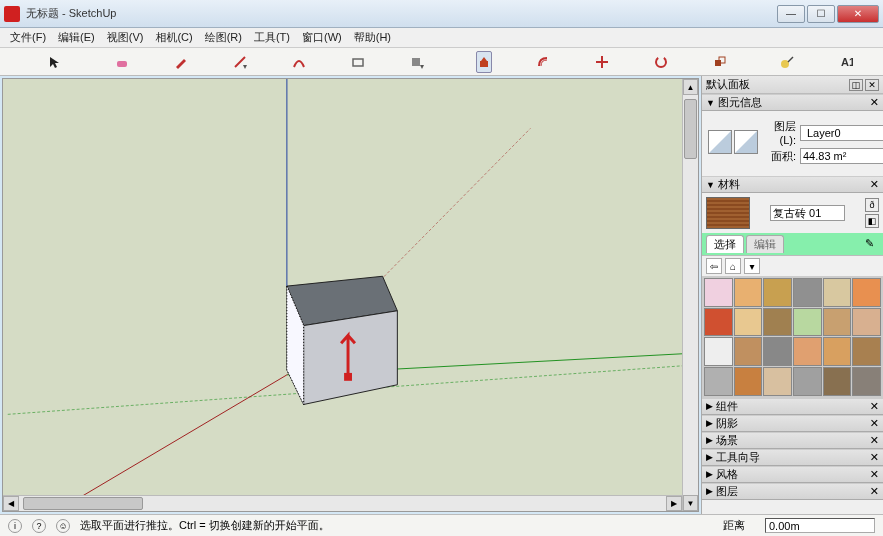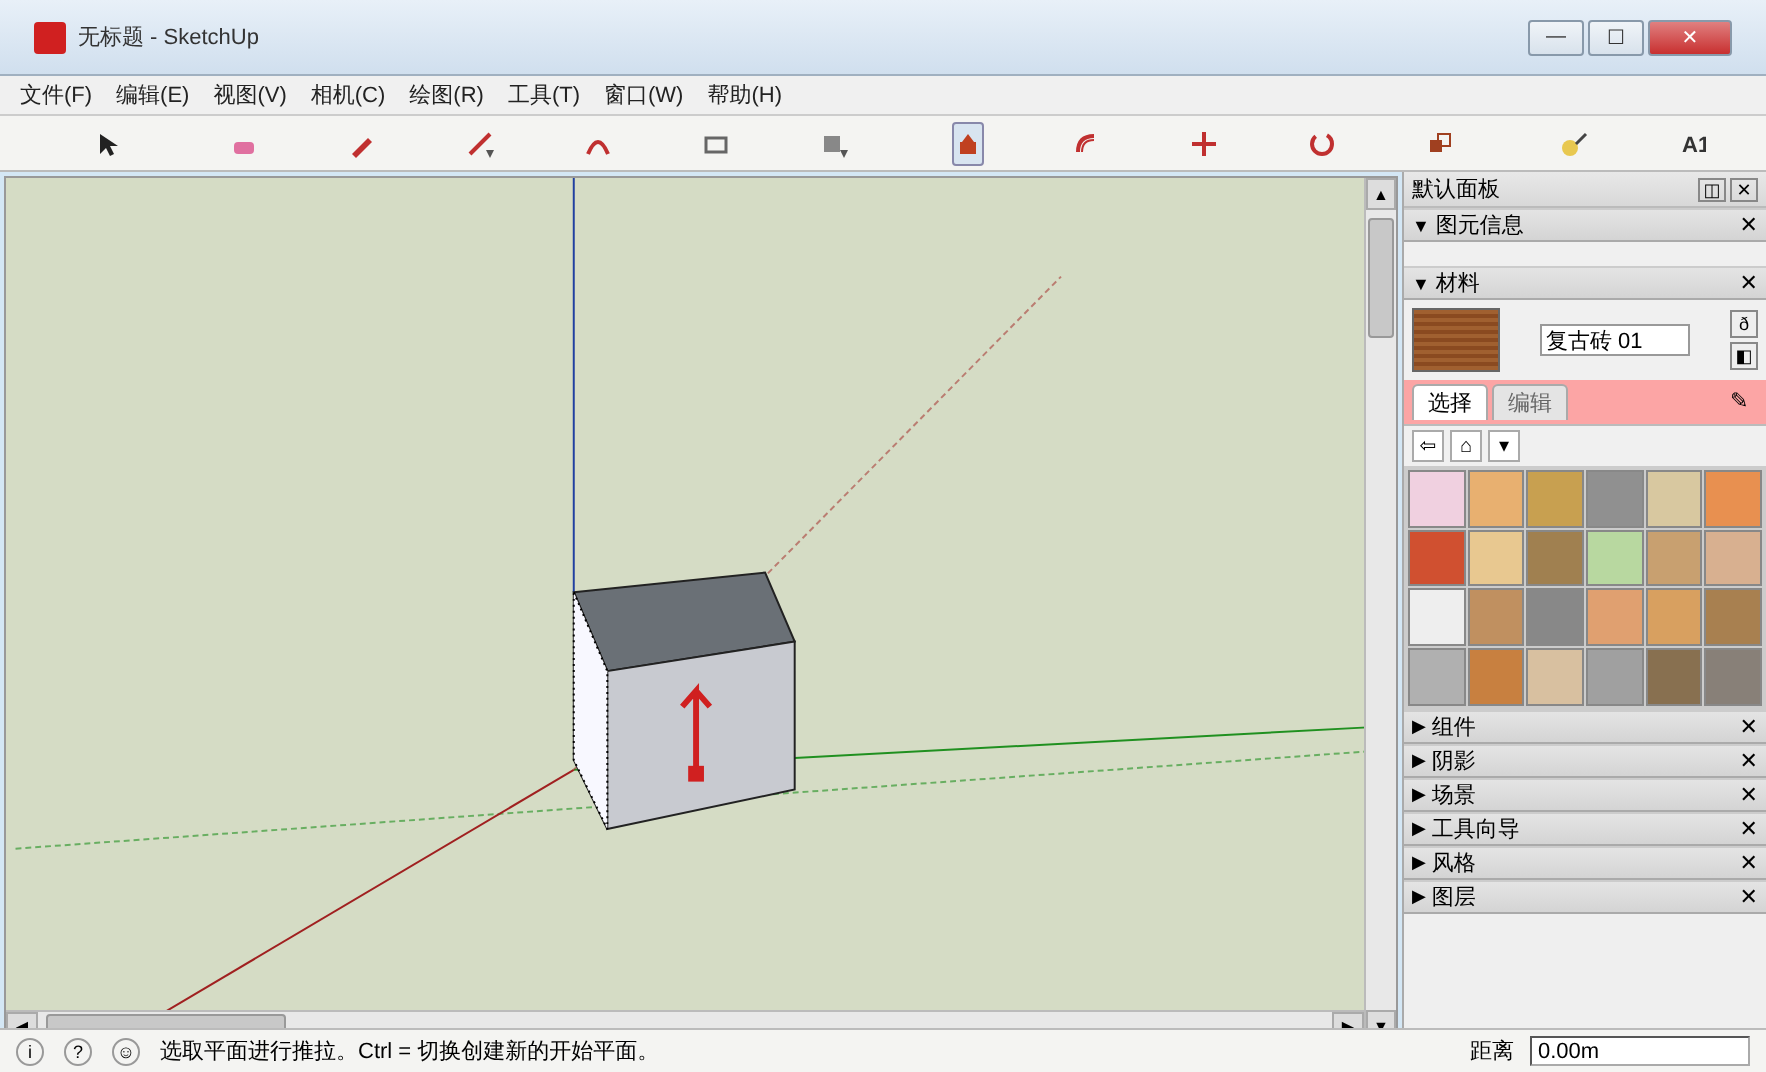--- a/index.html
+++ b/index.html
@@ -1,19 +1,19 @@
 <!DOCTYPE html>
 <html><head>
 <meta charset="utf-8">
 <style>
 * { margin: 0; padding: 0; box-sizing: border-box; font-family: "Microsoft YaHei", Tahoma, sans-serif; font-size: 11px; }
 body { background: #d4e7f5; width: 883px; height: 536px; overflow: hidden; position: relative; }
 
 
-.titlebar { height: 38px; background: linear-gradient(#e8f0f8, #d0dfee); display: flex; align-items: center; padding: 0 17px; border-bottom: 1px solid #a0b0c0; }
+.titlebar { height: 28px; background: linear-gradient(#e8f0f8, #d0dfee); display: flex; align-items: center; padding: 0 4px; border-bottom: 1px solid #a0b0c0; }
 .titlebar .app-icon { width: 16px; height: 16px; background: #d02020; border-radius: 2px; margin-right: 6px; }
 .titlebar .title { flex: 1; color: #333; }
 .titlebar .win-controls { display: flex; gap: 2px; }
 .titlebar .win-btn { width: 28px; height: 18px; border: 1px solid #8899aa; background: linear-gradient(#f0f4f8,#d8e2ec); display: flex; align-items: center; justify-content: center; font-size: 10px; color: #333; border-radius: 2px; }
 .titlebar .win-btn.close { background: linear-gradient(#e08080,#c83030); color: #fff; width: 42px; }
 
 
 .menubar { height: 20px; background: #f0f0f0; display: flex; align-items: center; padding: 0 4px; border-bottom: 1px solid #ccc; }
 .menubar .menu-item { padding: 2px 6px; color: #222; cursor: default; }
 
@@ -48,41 +48,41 @@
 .entity-row label { width: 34px; text-align: right; }
 .entity-row select, .entity-row input { flex: 1; font-size: 11px; height: 16px; border: 1px solid #999; background: #fff; padding: 0 2px; }
 
 .material-body { padding: 4px; background: #f0f0f0; }
 .mat-row { display: flex; align-items: center; gap: 20px; }
 .mat-preview { width: 44px; height: 32px; border: 1px solid #666; background: repeating-linear-gradient(0deg,#a06030,#a06030 2px,#8a4a20 2px,#8a4a20 4px); }
 .mat-name { flex: 1; border: 1px solid #999; background: #fff; height: 16px; padding: 0 2px; display:flex; align-items:center; }
 .mat-side { display: flex; flex-direction: column; gap: 2px; }
 .mat-side .mi { width: 14px; height: 14px; border: 1px solid #888; background:#eee; font-size:9px; display:flex; align-items:center; justify-content:center; }
 
-.tabs-row { display: flex; align-items: center; padding: 2px 4px; gap: 2px; border-bottom: 1px solid #bbb; background:#fca5a5; }
+.tabs-row { display: flex; align-items: center; padding: 2px 4px; gap: 2px; border-bottom: 1px solid #bbb; background:#86efac; }
 .tabs-row .tab { padding: 1px 7px; border: 1px solid #aaa; border-bottom: none; background: #fff; border-radius: 3px 3px 0 0; }
 .tabs-row .tab.inactive { background: #e4e4e4; color: #666; }
 .tabs-row .spacer { flex: 1; }
 .tabs-row .pencil { width:14px; height:14px; }
 
 .browser-bar { display: flex; align-items: center; padding: 2px 4px; gap: 3px; background:#f0f0f0; }
 .browser-bar .home { width:16px; height:16px; border:1px solid #aaa; background:#fff; display:flex; align-items:center; justify-content:center; font-size:10px; }
 .browser-bar select { flex: 1; font-size: 11px; height: 17px; border:1px solid #999; }
 
 .swatch-grid { display: grid; grid-template-columns: repeat(6, 1fr); gap: 1px; padding: 2px; background: #ccc; max-height: 130px; overflow: hidden; }
 .swatch-grid .cell { aspect-ratio: 1; border: 1px solid #888; }
 
 .collapse-list { }
 .collapse-list .section-head { }
 
 
 .statusbar { height: 22px; background: #f4f4f2; border-top: 1px solid #bbb; display: flex; align-items: center; padding: 0 8px; gap: 10px; position: absolute; bottom: 0; left: 0; right: 0; }
 .statusbar .sb-icon { width: 14px; height: 14px; border: 1px solid #999; border-radius: 50%; display:flex; align-items:center; justify-content:center; font-size:9px; }
 .statusbar .sb-text { flex: 1; }
-.statusbar .sb-dist { display: flex; align-items: center; gap: 8px; }
+.statusbar .sb-dist { display: flex; align-items: center; gap: 20px; }
 .statusbar .sb-dist input { width: 110px; height: 15px; border: 1px inset #aaa; background: #fff; font-size: 11px; padding: 0 3px; }
 
 .scrollbar-v { position:absolute; top:0; right:0; bottom:0; width:16px; background:#e8e8e8; border-left:1px solid #bbb; }
 .scrollbar-v .thumb { position:absolute; left:1px; right:1px; top:20px; height:60px; background:#c8c8c8; border:1px solid #999; border-radius:2px; }
 .scrollbar-v .arr { position:absolute; left:0; right:0; height:16px; background:#ddd; border:1px solid #aaa; display:flex; align-items:center; justify-content:center; font-size:8px; }
 
 .scrollbar-h { position:absolute; left:0; right:16px; bottom:0; height:16px; background:#e8e8e8; border-top:1px solid #bbb; }
 .scrollbar-h .thumb { position:absolute; top:1px; bottom:1px; left:20px; width:120px; background:#c8c8c8; border:1px solid #999; border-radius:2px; }
 .scrollbar-h .arr { position:absolute; top:0; bottom:0; width:16px; background:#ddd; border:1px solid #aaa; display:flex; align-items:center; justify-content:center; font-size:8px; }
 </style>
@@ -294,20 +294,37 @@
       <span class="trayicon">✕</span>
     </div>
 
     <div class="section-head">
       <span class="arrow">▼</span>
       <span>图元信息</span>
       <span class="spacer"></span>
       <span class="trayicon">✕</span>
     </div>
     <div class="entity-body">
+      <div class="entity-row">
+        <div class="swatches">
+          <div class="sw"></div>
+          <div class="sw"></div>
+        </div>
+        <div style="flex:1">
+          <div class="entity-row">
+            <label>图层(L):</label>
+            <select><option>Layer0</option></select>
+
+          </div>
+          <div class="entity-row">
+            <label>面积:</label>
+            <input readonly="" value="44.83 m²" style="">
+          </div>
+        </div>
+      </div>
     </div>
 
     <div class="section-head">
       <span class="arrow">▼</span>
       <span>材料</span>
       <span class="spacer"></span>
       <span class="trayicon">✕</span>
     </div>
     <div class="material-body">
       <div class="mat-row">

